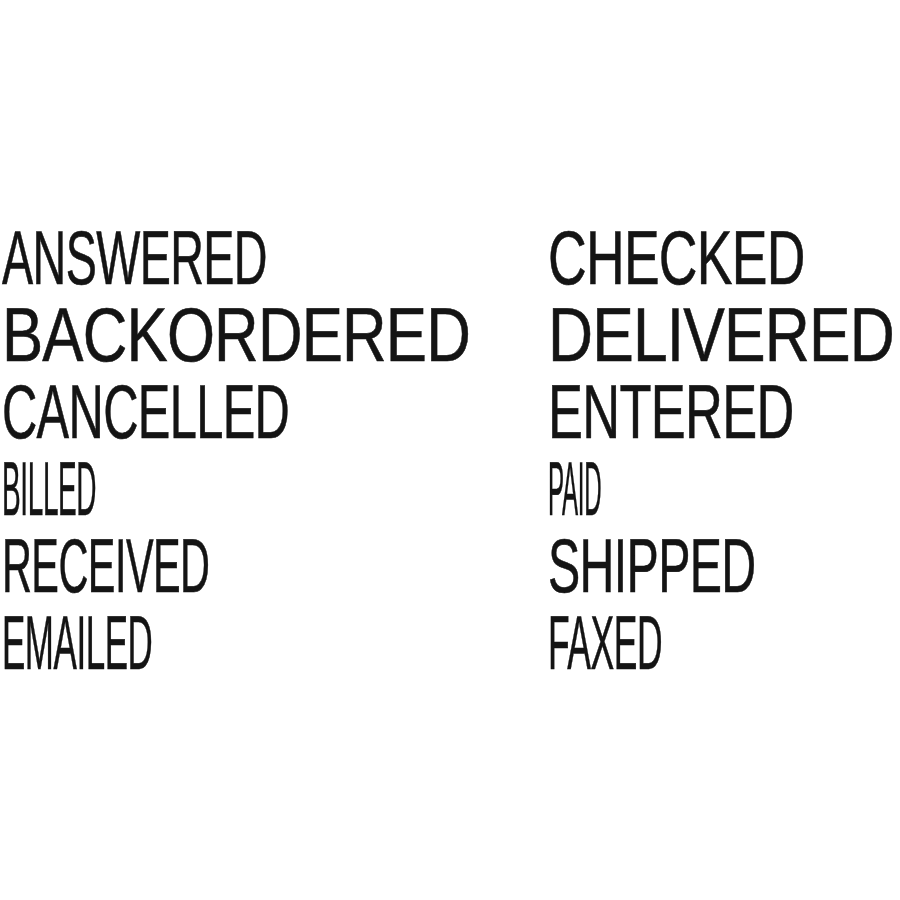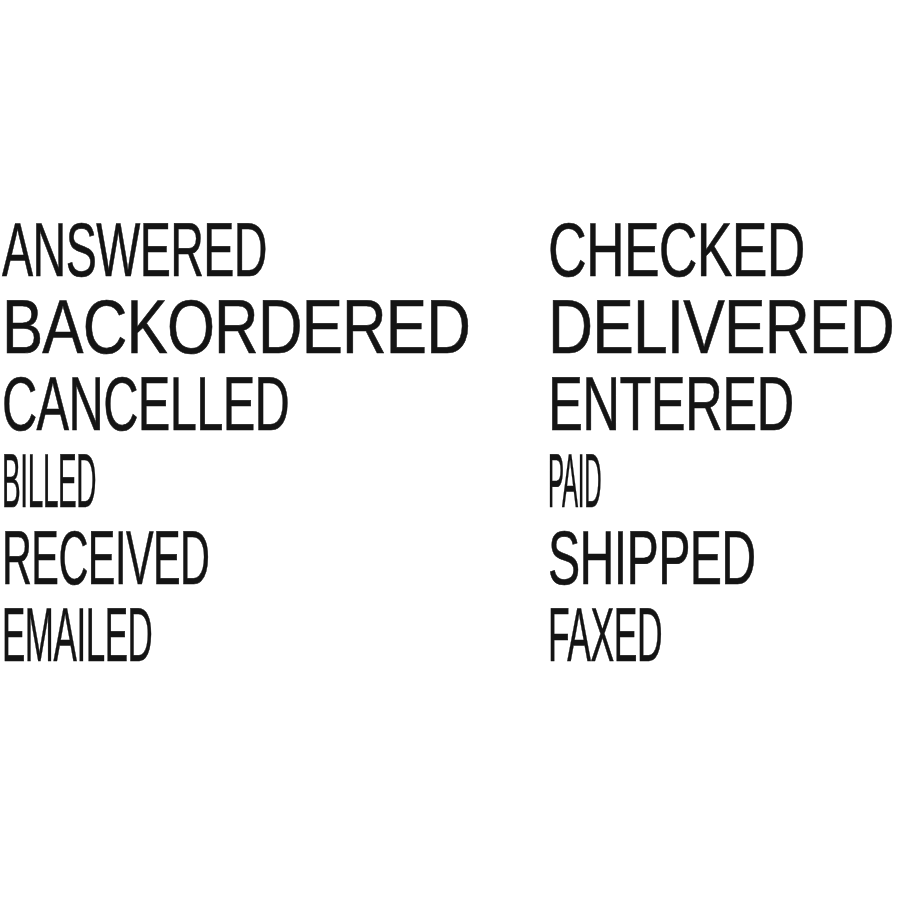--- a/index.html
+++ b/index.html
@@ -8,21 +8,21 @@
       background: #ffffff;
     }
     body {
       width: 900px;
       height: 900px;
       position: relative;
       overflow: hidden;
     }
     .column {
       position: absolute;
-      top: 211px;
+      top: 219px;
       display: flex;
       flex-direction: column;
     }
     .col-left { left: 2px; }
     .col-right { left: 548px; }
     .word {
       font-family: "Liberation Sans", sans-serif;
       font-weight: 400;
       font-size: 76px;
       line-height: 77px;

